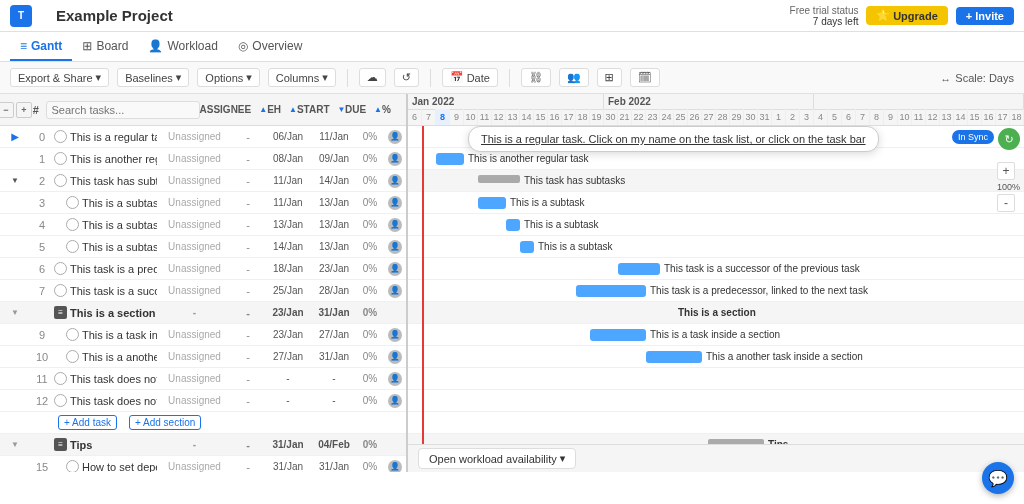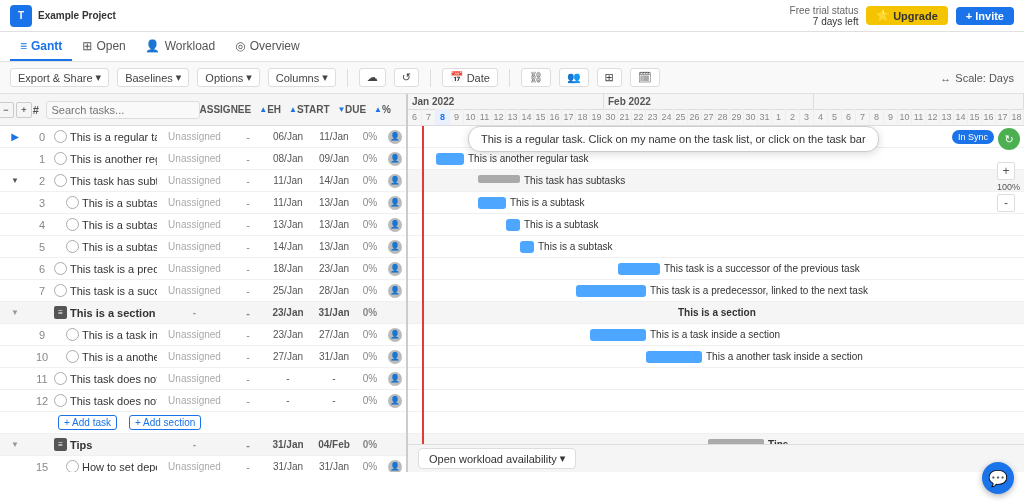--- a/index.html
+++ b/index.html
@@ -6,21 +6,21 @@
     body { font-family: -apple-system, BlinkMacSystemFont, 'Segoe UI', sans-serif; font-size: 12px; background: #fff; overflow: hidden; }
 
     
     .top-header {
       display: flex; align-items: center; justify-content: space-between;
       padding: 4px 10px; border-bottom: 1px solid #e0e0e0; height: 32px;
       background: #fff;
     }
     .top-header-left { display: flex; align-items: center; gap: 6px; }
     .app-logo { width: 22px; height: 22px; background: #1a73e8; border-radius: 4px; display: flex; align-items: center; justify-content: center; color: white; font-weight: bold; font-size: 10px; }
-    .project-title { font-size: 10px; font-weight: 600; color: #333; }
+    .project-title { font-size: 15px; font-weight: 600; color: #333; margin-left: 18px; }
     .top-header-right { display: flex; align-items: center; gap: 8px; font-size: 11px; color: #666; }
     .free-trial { text-align: right; }
     .free-trial .status { color: #666; font-size: 10px; }
     .free-trial .days { color: #333; font-size: 10px; }
     .btn-upgrade { background: #f5c400; color: #333; border: none; border-radius: 4px; padding: 3px 10px; font-size: 11px; font-weight: 600; cursor: pointer; display: flex; align-items: center; gap: 3px; }
     .btn-invite { background: #1a73e8; color: #fff; border: none; border-radius: 4px; padding: 3px 10px; font-size: 11px; font-weight: 600; cursor: pointer; display: flex; align-items: center; gap: 3px; }
 
     
     .nav-tabs {
       display: flex; align-items: center; padding: 0 10px; border-bottom: 1px solid #e0e0e0; height: 30px; background: #fff;
@@ -110,21 +110,21 @@
     .zoom-btn { width: 18px; height: 18px; background: #fff; border: 1px solid #ddd; border-radius: 2px; display: flex; align-items: center; justify-content: center; font-size: 12px; cursor: pointer; color: #555; }
     .zoom-pct { font-size: 9px; color: #555; text-align: center; }
 
     
     .bottom-bar { height: 28px; border-top: 1px solid #ddd; background: #f5f5f5; display: flex; align-items: center; padding: 0 10px; }
     .open-workload-btn { background: #fff; border: 1px solid #ddd; border-radius: 4px; padding: 3px 10px; font-size: 11px; cursor: pointer; display: flex; align-items: center; gap: 3px; color: #333; }
 
     
     .chat-bubble { position: fixed; bottom: 10px; right: 10px; width: 32px; height: 32px; background: #1a73e8; border-radius: 50%; display: flex; align-items: center; justify-content: center; color: white; font-size: 16px; cursor: pointer; box-shadow: 0 2px 6px rgba(0,0,0,0.3); z-index: 100; }
 
-    .tooltip-box { position: absolute; background: #fff; border: 1px solid #ccc; border-radius: 12px; padding: 6px 12px; font-size: 11px; color: #333; white-space: nowrap; box-shadow: 0 2px 8px rgba(0,0,0,0.15); z-index: 50; pointer-events: none; }
+    .tooltip-box { position: absolute; background: #fff; border: 1px solid #ccc; border-radius: 12px; padding: 6px 12px; font-size: 11px; color: #333; white-space: nowrap; box-shadow: 0 2px 8px rgba(0,0,0,0.15); z-index: 50; pointer-events: none; text-decoration: underline; }
 
     .col-sort { font-size: 8px; color: #1a73e8; }
     .col-header-btn { display: flex; align-items: center; gap: 8px; cursor: pointer; }
 
     .section-dash { color: #999; }
   </style>
 </head>
 <body>
 
 <div class="top-header">
@@ -147,21 +147,21 @@
   </div>
 </div>
 
 <div class="nav-tabs">
   <div class="nav-tab active">
     <span>≡</span>
     <span>Gantt</span>
   </div>
   <div class="nav-tab">
     <span>⊞</span>
-    <span>Open</span>
+    <span>Board</span>
   </div>
   <div class="nav-tab">
     <span>👤</span>
     <span>Workload</span>
   </div>
   <div class="nav-tab">
     <span>◎</span>
     <span>Overview</span>
   </div>
 </div>

